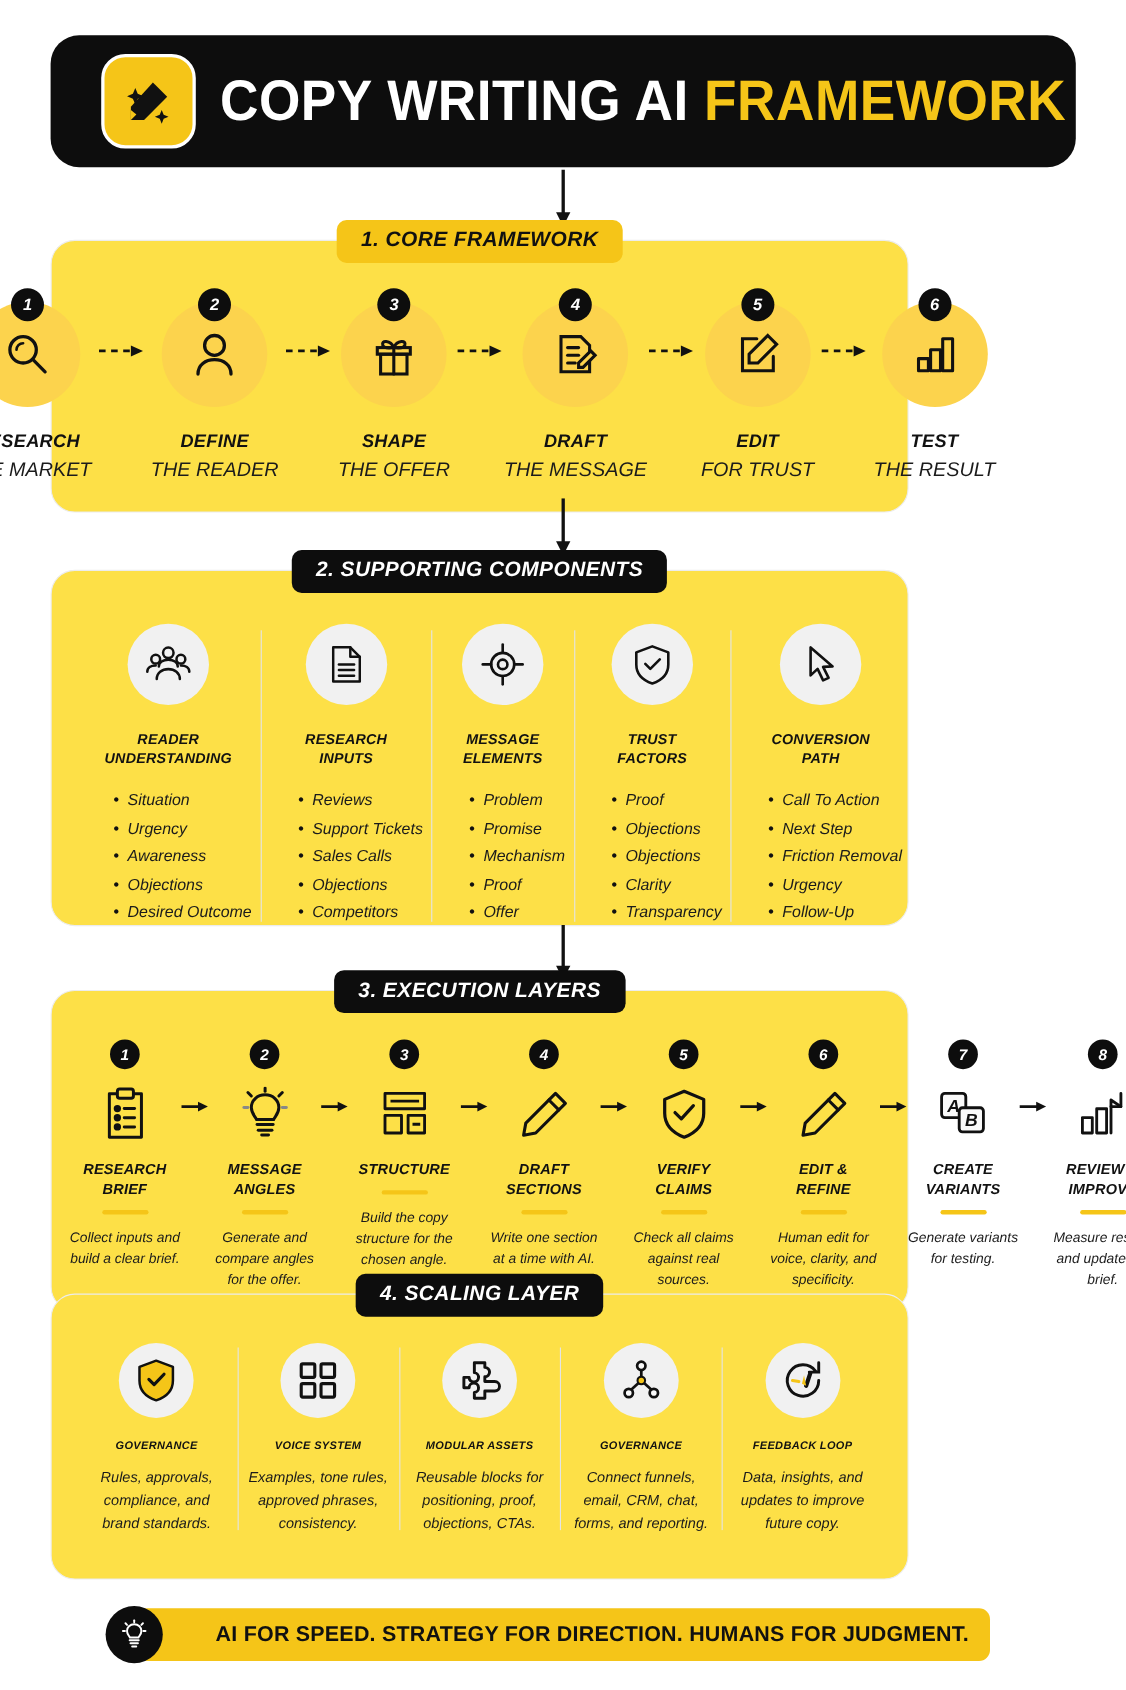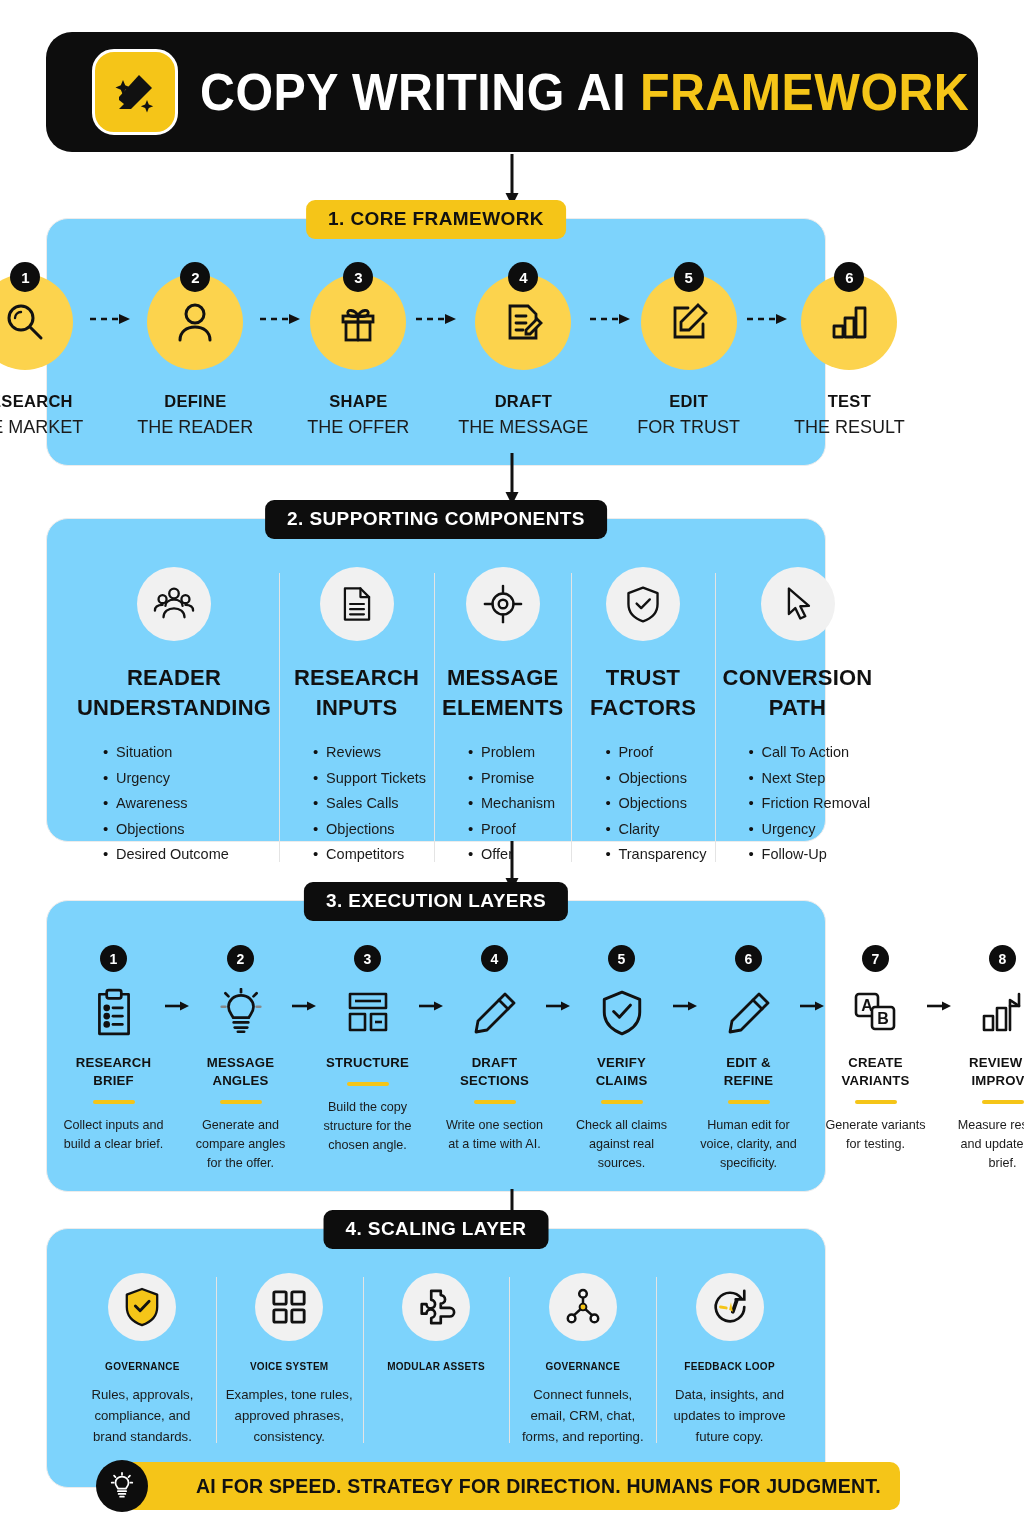--- a/index.html
+++ b/index.html
@@ -37,23 +37,24 @@
   
   .connector {
     position: absolute; left: 0; width: 1024px;
     display: flex; justify-content: center; align-items: center;
   }
   .connector svg { display: block; }
 
   
   .card {
     position: absolute; left: 46px; width: 780px;
-    background: #7dd3fc;
+    background: #fde047;
     border: 1px solid #ECECEC;
     border-radius: 22px;
+    font-style: italic;
   }
   .section-label {
     position: absolute; top: -19px; left: 50%;
     transform: translateX(-50%);
     padding: 8px 22px 9px 22px; border-radius: 9px;
     font-size: 19px; font-weight: 700; letter-spacing: 0.4px;
     white-space: nowrap; z-index: 5;
     font-family: "Liberation Sans Narrow", "Liberation Sans", sans-serif;
   }
   .label-yellow { background: #F5C518; color: #111111; }
@@ -98,21 +99,21 @@
   .sup-col + .sup-col::before {
     content: ""; position: absolute; left: 0; top: 6px; bottom: 6px;
     width: 1px; background: #E4E4E4;
   }
   .sup-icon-circle {
     width: 74px; height: 74px; border-radius: 50%;
     background: #F1F1F1;
     display: flex; align-items: center; justify-content: center;
   }
   .sup-title {
-    margin-top: 22px; font-size: 22px; font-weight: 700;
+    margin-top: 22px; font-size: 13px; font-weight: 700;
     text-align: center; line-height: 1.35; letter-spacing: 0.2px;
   }
   .sup-list { margin-top: 18px; width: 100%; padding-left: 26px; }
   .sup-list li {
     list-style: none; font-size: 14.5px; line-height: 25.5px;
     color: #1b1b1b; position: relative; padding-left: 13px;
     white-space: nowrap;
   }
   .sup-list li::before {
     content: "•"; position: absolute; left: 0; top: -1px;
@@ -633,21 +634,21 @@
     </div>
   </div>
 
   <div class="connector" style="top:1188px;height:48px;">
     <svg width="20" height="46" viewBox="0 0 20 46">
       <line x1="10" y1="0" x2="10" y2="34" stroke="#111" stroke-width="3"></line>
       <path d="M10 44 L3.5 31 L16.5 31 Z" fill="#111"></path>
     </svg>
   </div>
 
-  <div class="card" style="top:1228px;height:260px;">
+  <div class="card" style="top:1176px;height:260px;">
     <div class="section-label label-black">4. SCALING LAYER</div>
     <div class="scale-row">
 
       <div class="scale-col">
         <div class="scale-icon-circle">
           <svg width="38" height="42" viewBox="0 0 40 44">
             <path d="M20 3 L36 9v13c0 10-7 16-16 19C11 38 4 32 4 22V9z" fill="#F5C518" stroke="#111" stroke-width="2.4" stroke-linejoin="round"></path>
             <path d="M13 21 L18 26 L27.5 16" fill="none" stroke="#111" stroke-width="3" stroke-linecap="round" stroke-linejoin="round"></path>
           </svg>
         </div>
@@ -668,20 +669,21 @@
         <div class="scale-desc">Examples, tone rules, approved phrases, consistency.</div>
       </div>
 
       <div class="scale-col">
         <div class="scale-icon-circle">
           <svg width="40" height="40" viewBox="0 0 42 42" fill="none" stroke="#111" stroke-width="2.8" stroke-linejoin="round">
             <path d="M16 4h10v4.5a4.5 4.5 0 1 1 0 9V22h9.5a4.5 4.5 0 1 1 0 9H26v7H16v-5.5a4.5 4.5 0 1 0-5-4.5H6V18h5a4.5 4.5 0 1 0 5-4.5z"></path>
           </svg>
         </div>
         <div class="scale-title">MODULAR ASSETS</div>
+        <div class="scale-desc">Reusable blocks for positioning, proof, objections, CTAs.</div>
       </div>
 
       <div class="scale-col">
         <div class="scale-icon-circle">
           <svg width="38" height="38" viewBox="0 0 40 40" fill="none" stroke="#111" stroke-width="2.6">
             <line x1="20" y1="9" x2="20" y2="20"></line>
             <line x1="20" y1="20" x2="10" y2="29"></line>
             <line x1="20" y1="20" x2="30" y2="29"></line>
             <circle cx="20" cy="6" r="4" fill="#FAFAFA"></circle>
             <circle cx="8" cy="32" r="4" fill="#FAFAFA"></circle>

